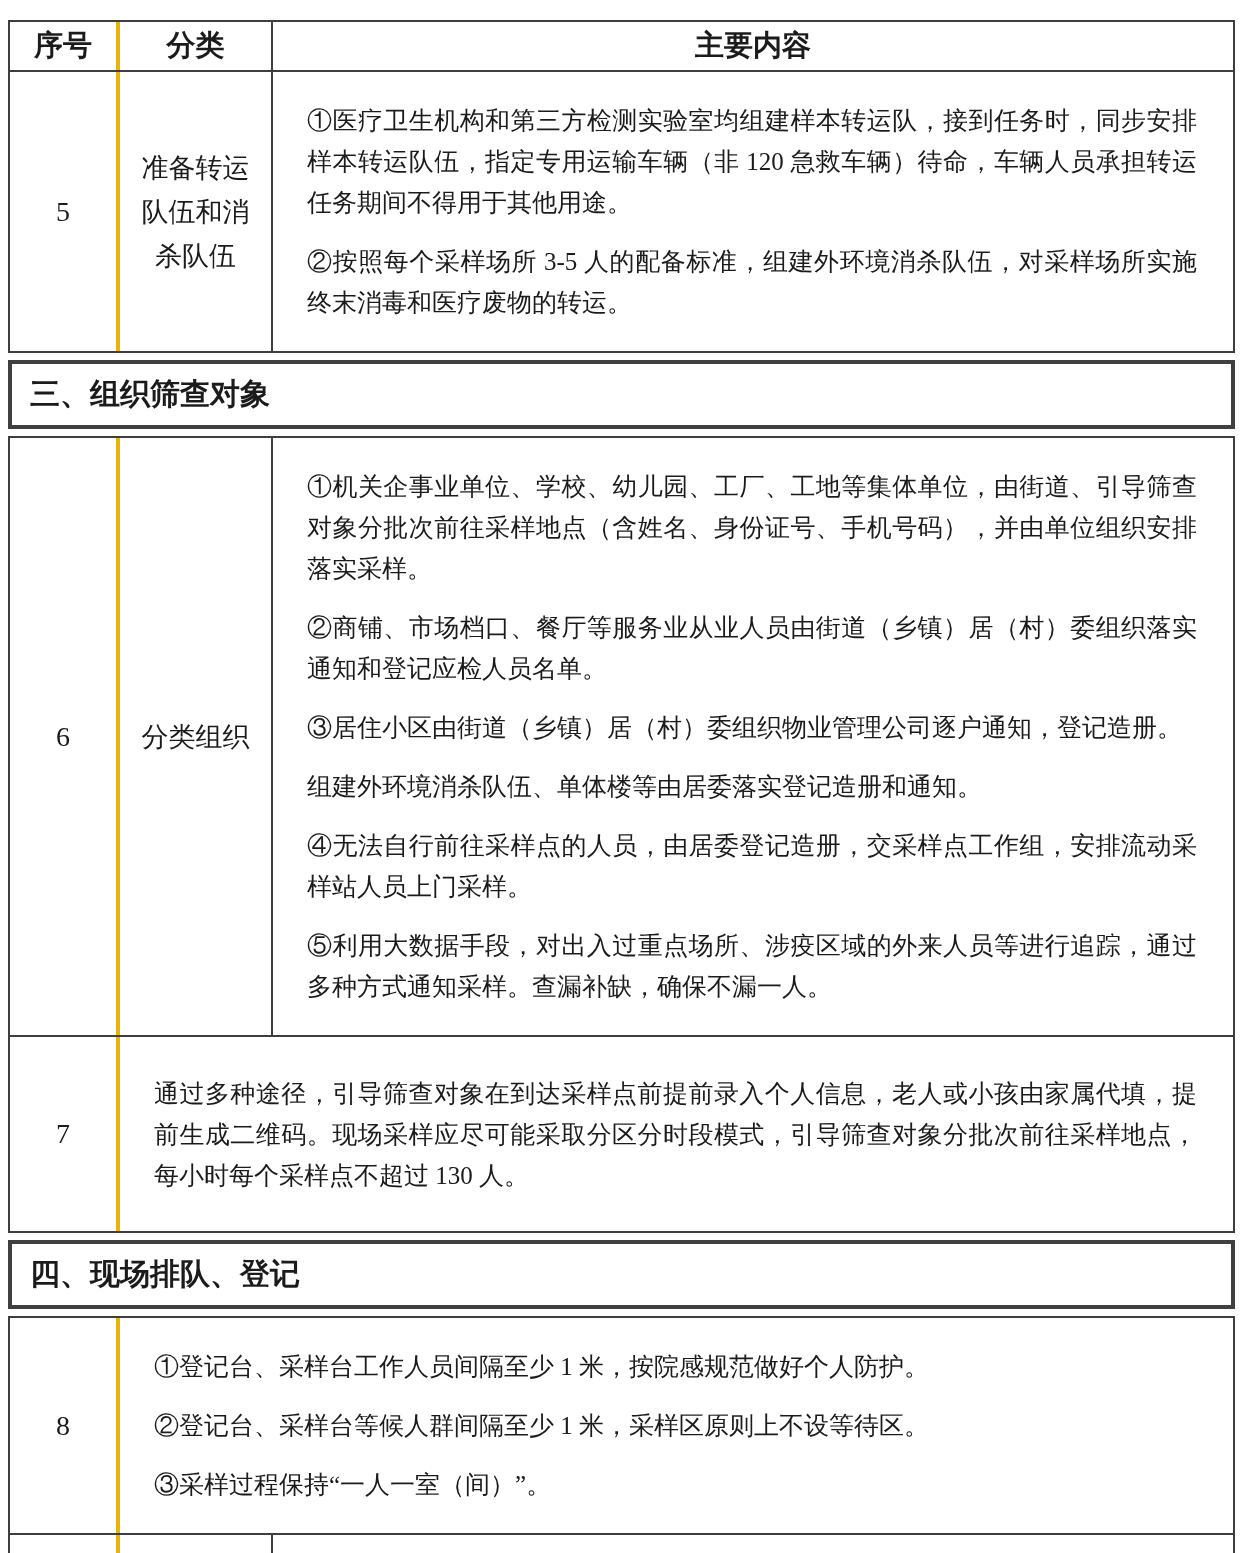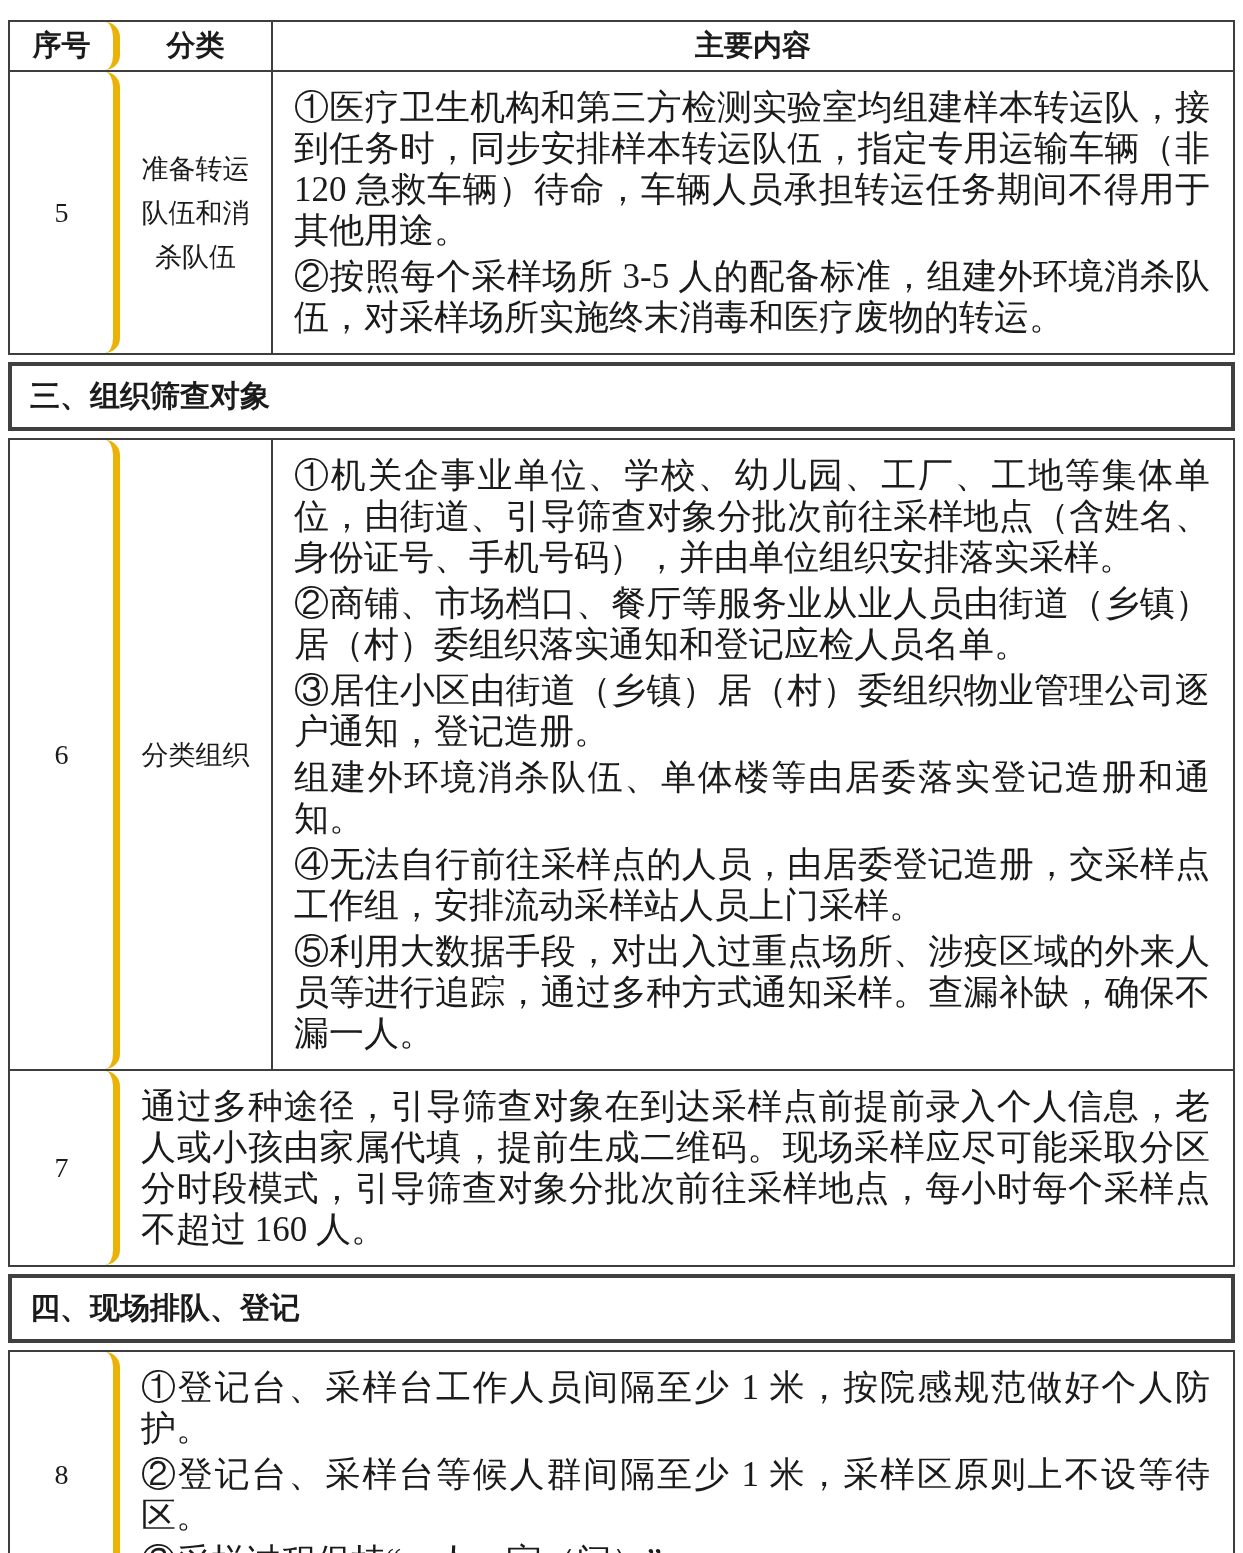--- a/index.html
+++ b/index.html
@@ -24,25 +24,24 @@
   .tr {
     display: flex;
     align-items: stretch;
     border-top: 2px solid #3e3e3e;
   }
   .tr:first-child { border-top: none; }
   .cell { box-sizing: border-box; }
   .c1 {
     flex: 0 0 110px;
     width: 110px;
-    border-right: 7px solid #eab308;
+    border-right: 4px solid #eab308;
     display: flex;
     align-items: center;
     justify-content: center;
-    border-radius: 15px;
   }
   .c2 {
     flex: 0 0 153px;
     width: 153px;
     border-right: 2px solid #3e3e3e;
     display: flex;
     align-items: center;
     justify-content: center;
     text-align: center;
     padding: 6px 18px;
@@ -66,22 +65,22 @@
   .hdr .c3 { justify-content: center; }
   .num {
     font-size: 28px;
   }
   .cat {
     font-size: 27px;
     line-height: 44px;
   }
   .paras { width: 100%; }
   .paras p {
-    margin: 5px;
-    font-size: 35px;
+    margin: 18px;
+    font-size: 25px;
     line-height: 41px;
     text-align: justify;
   }
   .section-bar {
     border: 4px solid #404040;
     margin: 7px 0;
     min-height: 69px;
     display: flex;
     align-items: center;
     padding-left: 18px;
@@ -133,21 +132,21 @@
           <p>组建外环境消杀队伍、单体楼等由居委落实登记造册和通知。</p>
           <p>④无法自行前往采样点的人员，由居委登记造册，交采样点工作组，安排流动采样站人员上门采样。</p>
           <p>⑤利用大数据手段，对出入过重点场所、涉疫区域的外来人员等进行追踪，通过多种方式通知采样。查漏补缺，确保不漏一人。</p>
         </div>
       </div>
     </div>
     <div class="tr r7">
       <div class="cell c1 num">7</div>
       <div class="cell c3">
         <div class="paras">
-          <p>通过多种途径，引导筛查对象在到达采样点前提前录入个人信息，老人或小孩由家属代填，提前生成二维码。现场采样应尽可能采取分区分时段模式，引导筛查对象分批次前往采样地点，每小时每个采样点不超过 160 人。</p>
+          <p>通过多种途径，引导筛查对象在到达采样点前提前录入个人信息，老人或小孩由家属代填，提前生成二维码。现场采样应尽可能采取分区分时段模式，引导筛查对象分批次前往采样地点，每小时每个采样点不超过 130 人。</p>
         </div>
       </div>
     </div>
   </div>
 
   <div class="section-bar">四、现场排队、登记</div>
 
   <div class="tbl">
     <div class="tr r8">
       <div class="cell c1 num">8</div>

